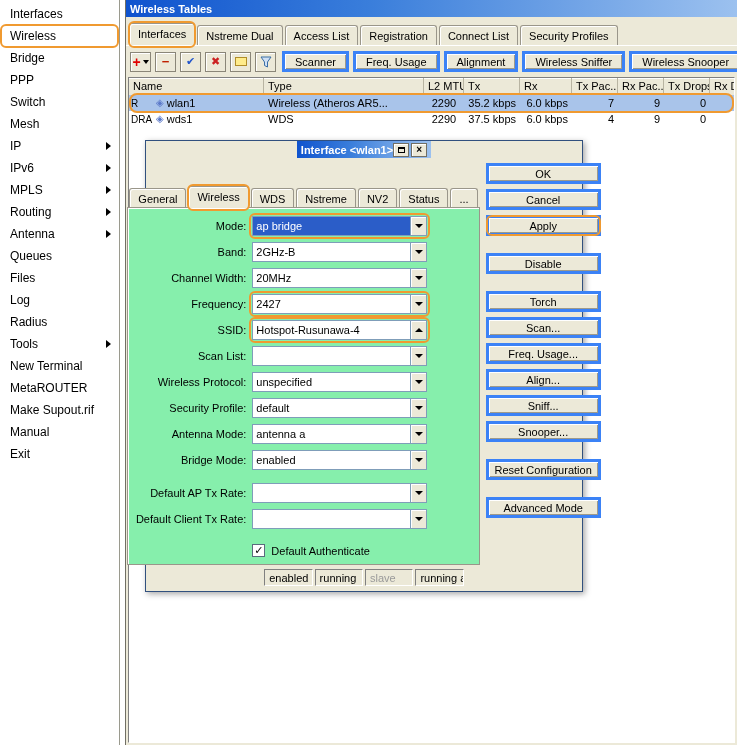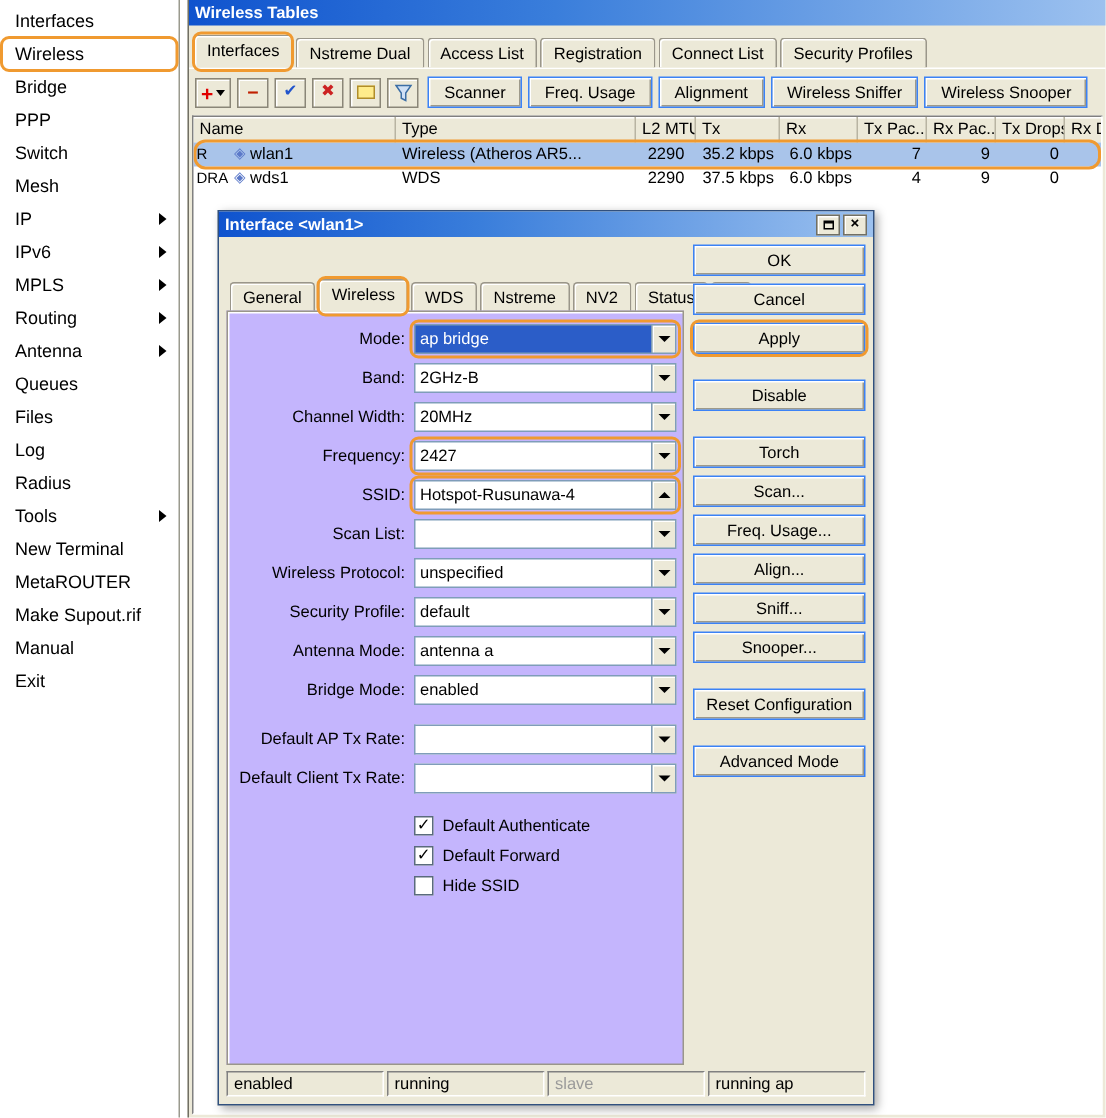--- a/index.html
+++ b/index.html
@@ -13,21 +13,21 @@
   .sidebar-item{height:22px;display:flex;align-items:center;justify-content:space-between;padding:0 8px 0 10px;font-size:12px;cursor:default;white-space:nowrap;}
   .sidebar-item.annot::after{inset:-1px 0;}
   .submenu-arrow{width:0;height:0;border-left:5px solid #000;border-top:4px solid transparent;border-bottom:4px solid transparent;}
 
   
   .titlebar{height:17px;background:linear-gradient(to right,#0f53ce,#3a7edb 40%,#9cc1ef);color:#fff;font-weight:bold;display:flex;align-items:center;padding:0 4px;flex:none;}
   .tabbar{display:flex;align-items:flex-end;padding:6px 3px 0;gap:2px;flex:none;}
   .tab{padding:4px 8px 3px;background:#ECE9D8;border:1px solid #9a968a;border-bottom:none;border-radius:3px 3px 0 0;box-shadow:inset 1px 1px 0 #fff;cursor:default;white-space:nowrap;}
   .tab.active{padding-bottom:5px;}
   .tab.annot::after{inset:-3px -2px;}
-  .btnface{background:#ECE9D8;border:1px solid #3b82f6;box-shadow:inset 1px 1px 0 #fff,inset -1px -1px 0 #9e9a8a;font-family:"Liberation Sans",sans-serif;font-size:11px;color:#000;cursor:default;}
+  .btnface{background:#ECE9D8;border:3px solid #3b82f6;box-shadow:inset 1px 1px 0 #fff,inset -1px -1px 0 #9e9a8a;font-family:"Liberation Sans",sans-serif;font-size:11px;color:#000;cursor:default;}
 
   
   #wt-window{position:absolute;left:125px;top:0;width:612px;height:745px;background:#ECE9D8;border-left:1px solid #716f64;display:flex;flex-direction:column;z-index:2;}
   #wt-tabs{border-bottom:1px solid #fff;}
   .toolbar{display:flex;align-items:center;gap:4px;padding:5px 4px;flex:none;}
   .iconbtn{height:20px;min-width:21px;display:flex;align-items:center;justify-content:center;background:#ECE9D8;border:1px solid #8a8678;box-shadow:inset 1px 1px 0 #fff;gap:2px;padding:0 3px;cursor:default;}
   .plus-glyph{color:#e00000;font-weight:bold;font-size:14px;line-height:1;}
   .minus-glyph{color:#c02000;font-weight:bold;font-size:13px;line-height:1;}
   .check-glyph{color:#2255cc;font-size:11px;line-height:1;}
   .cross-glyph{color:#cc2222;font-size:11px;line-height:1;}
@@ -43,29 +43,29 @@
   .trow.selected{background:#A9C4EA;}
   .trow.annot::after{inset:-2px 0;border-radius:8px;}
   .tcell{padding:0 4px;white-space:nowrap;overflow:hidden;flex:none;}
   .num{text-align:right;}
   .c0{width:135px;}.c1{width:160px;}.c2{width:40px;text-align:center;}.c3{width:56px;}.c4{width:52px;}.c5{width:46px;}.c6{width:46px;}.c7{width:46px;}.c8{width:27px;}
   .namecell{display:flex;align-items:center;gap:3px;padding:0 2px;}
   .flags{width:22px;flex:none;font-size:10px;}
   .if-icon{color:#5b79c9;font-size:10px;line-height:1;}
 
   
-  #dialog{position:absolute;left:145px;top:140px;width:438px;height:597px;background:#ECE9D8;border:1px solid #31507e;box-shadow:2px 2px 6px rgba(0,0,0,.35);display:flex;flex-direction:column;z-index:10;}
+  #dialog{position:absolute;left:145px;top:140px;width:438px;height:452px;background:#ECE9D8;border:1px solid #31507e;box-shadow:2px 2px 6px rgba(0,0,0,.35);display:flex;flex-direction:column;z-index:10;align-items:center;}
   .dlg-titlebar{justify-content:space-between;}
   .dlg-btns{display:flex;gap:2px;}
   .tb-btn{width:16px;height:14px;background:#ECE9D8;border:1px solid #716f64;box-shadow:inset 1px 1px 0 #fff;display:flex;align-items:center;justify-content:center;font-size:10px;font-weight:bold;color:#000;cursor:default;}
   .restore-glyph{width:7px;height:6px;border:1px solid #000;border-top-width:2px;display:inline-block;}
   .dlg-body{flex:1;display:flex;padding:2px 5px 0;gap:6px;overflow:hidden;}
   .dlg-left{flex:1;display:flex;flex-direction:column;min-width:0;}
   .dlg-tabbar{padding:2px 2px 0;margin-top:24px;}
-  .panel{flex:1;border:1px solid #9a968a;box-shadow:inset 1px 1px 0 #fff;padding:8px 4px 8px 6px;margin-top:-1px;background:#c4b5fd;overflow:hidden;}
+  .panel{flex:1;border:1px solid #9a968a;box-shadow:inset 1px 1px 0 #fff;padding:8px 4px 8px 6px;margin-top:-1px;background:#86efac;overflow:hidden;}
   .frow{display:flex;align-items:center;margin-bottom:6px;height:20px;}
   .frow.gap{margin-top:13px;}
   .flabel{width:112px;text-align:right;margin-right:6px;flex:none;white-space:nowrap;}
   .combo{display:flex;height:20px;flex:none;}
   .combo.annot::after{inset:-3px;}
   .finput{width:158px;background:#fff;border:1px solid #7f9db9;border-right:none;padding:3px 3px 0;height:20px;overflow:hidden;white-space:nowrap;}
   .combo.focused .finput{background:#2B5DC8;color:#fff;}
   .dropbtn{width:17px;height:20px;background:#ECE9D8;border:1px solid #7f9db9;box-shadow:inset 1px 1px 0 #fff;display:flex;align-items:center;justify-content:center;cursor:default;}
   .arrow-down{width:0;height:0;border-top:4px solid #000;border-left:4px solid transparent;border-right:4px solid transparent;}
   .arrow-up{width:0;height:0;border-bottom:4px solid #000;border-left:4px solid transparent;border-right:4px solid transparent;}

